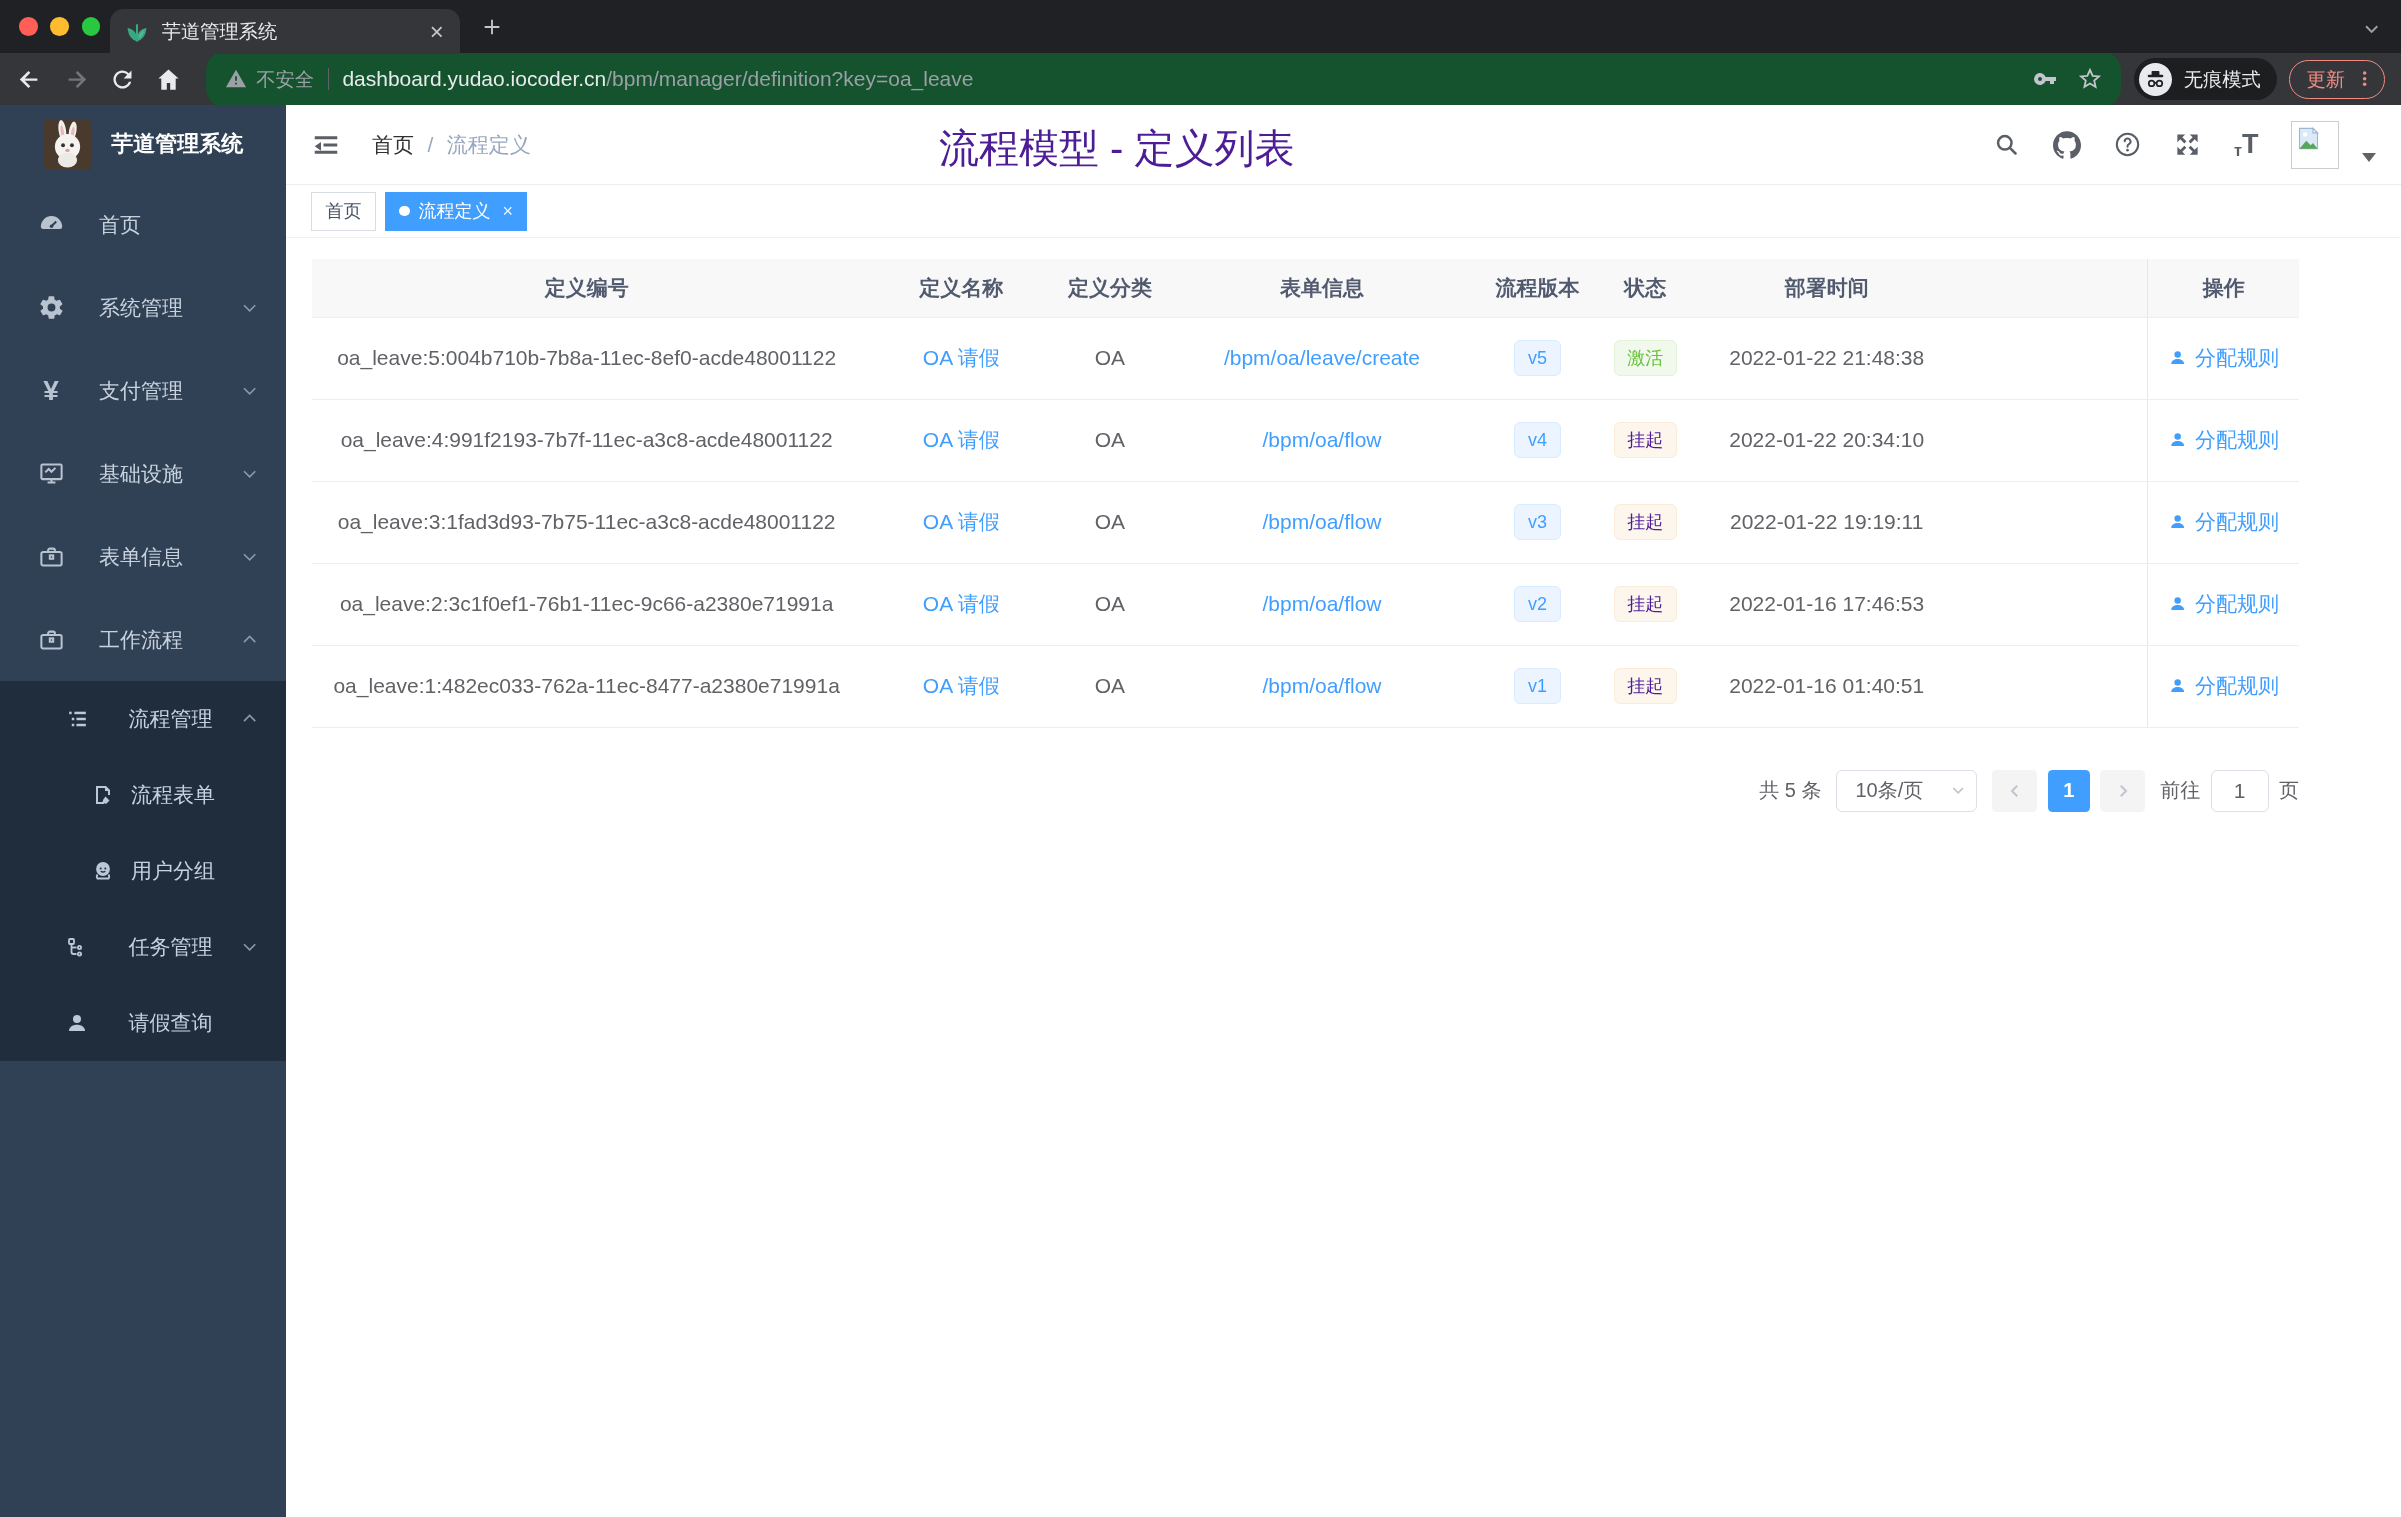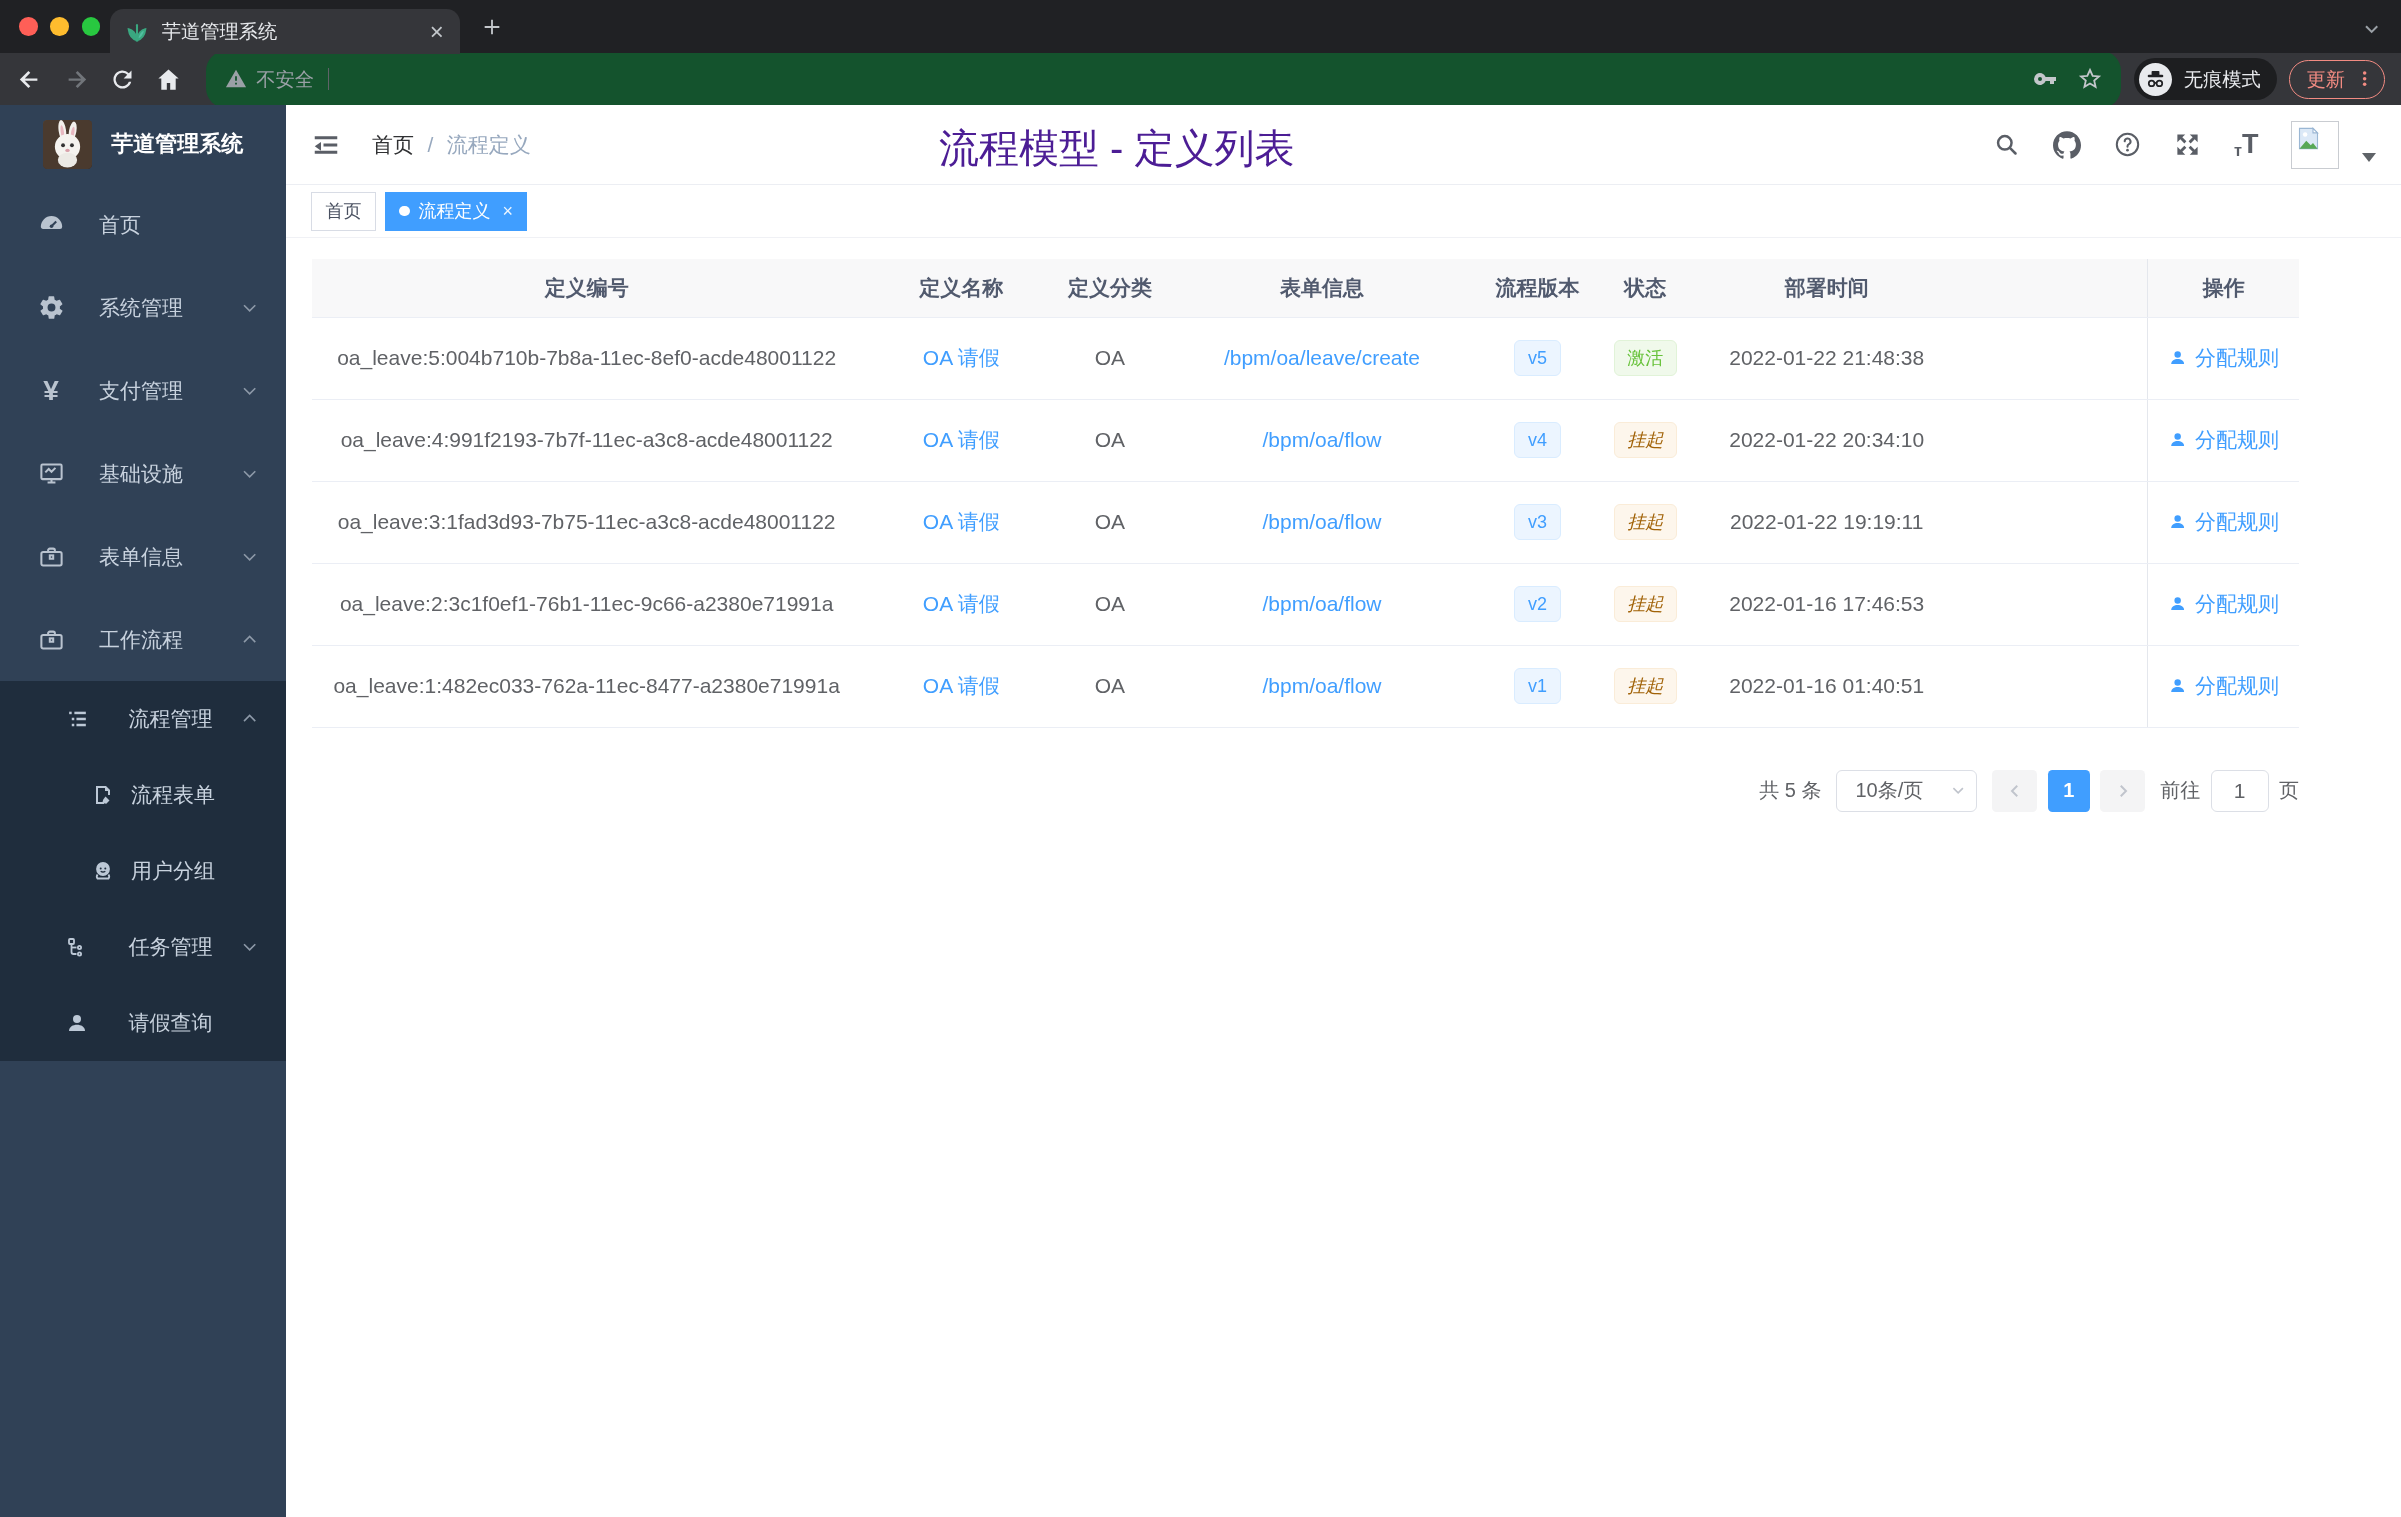--- a/index.html
+++ b/index.html
@@ -83,21 +83,21 @@
   
   .content { flex:1; padding-top:21px; }
   table { border-collapse:collapse; table-layout:fixed; width:1987px; margin-left:26px; font-size:21px; }
   th { height:58px; background:#f8f8f9; color:#515a6e; font-weight:600; border-bottom:1.5px solid #ebeef5; text-align:center; }
   td { height:82px; border-bottom:1.5px solid #ebeef5; text-align:center; color:#606266; }
   .c-op { border-left:1.5px solid #e4e7ed; }
   a.blue { color:#409eff; text-decoration:none; cursor:pointer; }
   .badge { display:inline-block; padding:5.2px 12.6px; font-size:18px; border-radius:6px; border:1.5px solid; line-height:1.35; }
   .badge-ver { color:#409eff; background:#ecf5ff; border-color:#d9ecff; }
   .badge-active { color:#67c23a; background:#f0f9eb; border-color:#e1f3d8; }
-  .badge-suspend { color:#a16207; background:#fdf6ec; border-color:#faecd8;font-style:italic; }
+  .badge-suspend { color:#4c1d95; background:#fdf6ec; border-color:#faecd8; }
   .op-link { color:#409eff; display:inline-flex; align-items:center; gap:7.4px; font-size:21px; cursor:pointer; }
 
   
   .pagination { width:2013px; display:flex; justify-content:flex-end; align-items:center; gap:15px;
                 margin-top:42px; font-size:20px; color:#606266; }
   .pg-select { width:141px; height:42px; border:1.5px solid #dcdfe6; border-radius:6px; display:flex;
                align-items:center; justify-content:space-between; padding:0 10.4px 0 18px; color:#606266; cursor:pointer; }
   .pg-btn { width:45px; height:42px; background:#f4f4f5; border-radius:4.5px; display:flex; align-items:center;
             justify-content:center; color:#c0c4cc; cursor:pointer; }
   .pg-cur { width:42px; height:42px; background:#409eff; border-radius:4.5px; color:#fff; font-weight:600;
@@ -162,20 +162,21 @@
       </svg>
   </span>
   <div class="omnibox">
     <span>
       <svg width="22" height="22" viewBox="0 0 24 24">
           <path d="M1 21h22L12 2 1 21zm12-3h-2v-2h2v2zm0-4h-2v-5h2v5z" fill="#9aa0a6"></path>
         </svg>
     </span>
     <span class="sec-label">不安全</span>
     <span class="omni-div"></span>
+    <span class="url"><span class="dom">dashboard.yudao.iocoder.cn</span><span class="path">/bpm/manager/definition?key=oa_leave</span></span>
     <span class="omni-right">
       <span>
         <svg width="24" height="24" viewBox="0 0 24 24">
             <path d="M12.65 10a6 6 0 1 0 0 4H17v3h4v-3h2v-4H12.65zM7 14a2 2 0 1 1 0-4 2 2 0 0 1 0 4z" fill="#c3c7cb"></path>
           </svg>
       </span>
       <span>
         <svg width="24" height="24" viewBox="0 0 24 24">
             <path d="M12 3l2.7 5.8 6.3.6-4.8 4.2 1.4 6.2-5.6-3.3-5.6 3.3 1.4-6.2L3 9.4l6.3-.6z" fill="none" stroke="#c3c7cb" stroke-width="1.8"></path>
           </svg>

